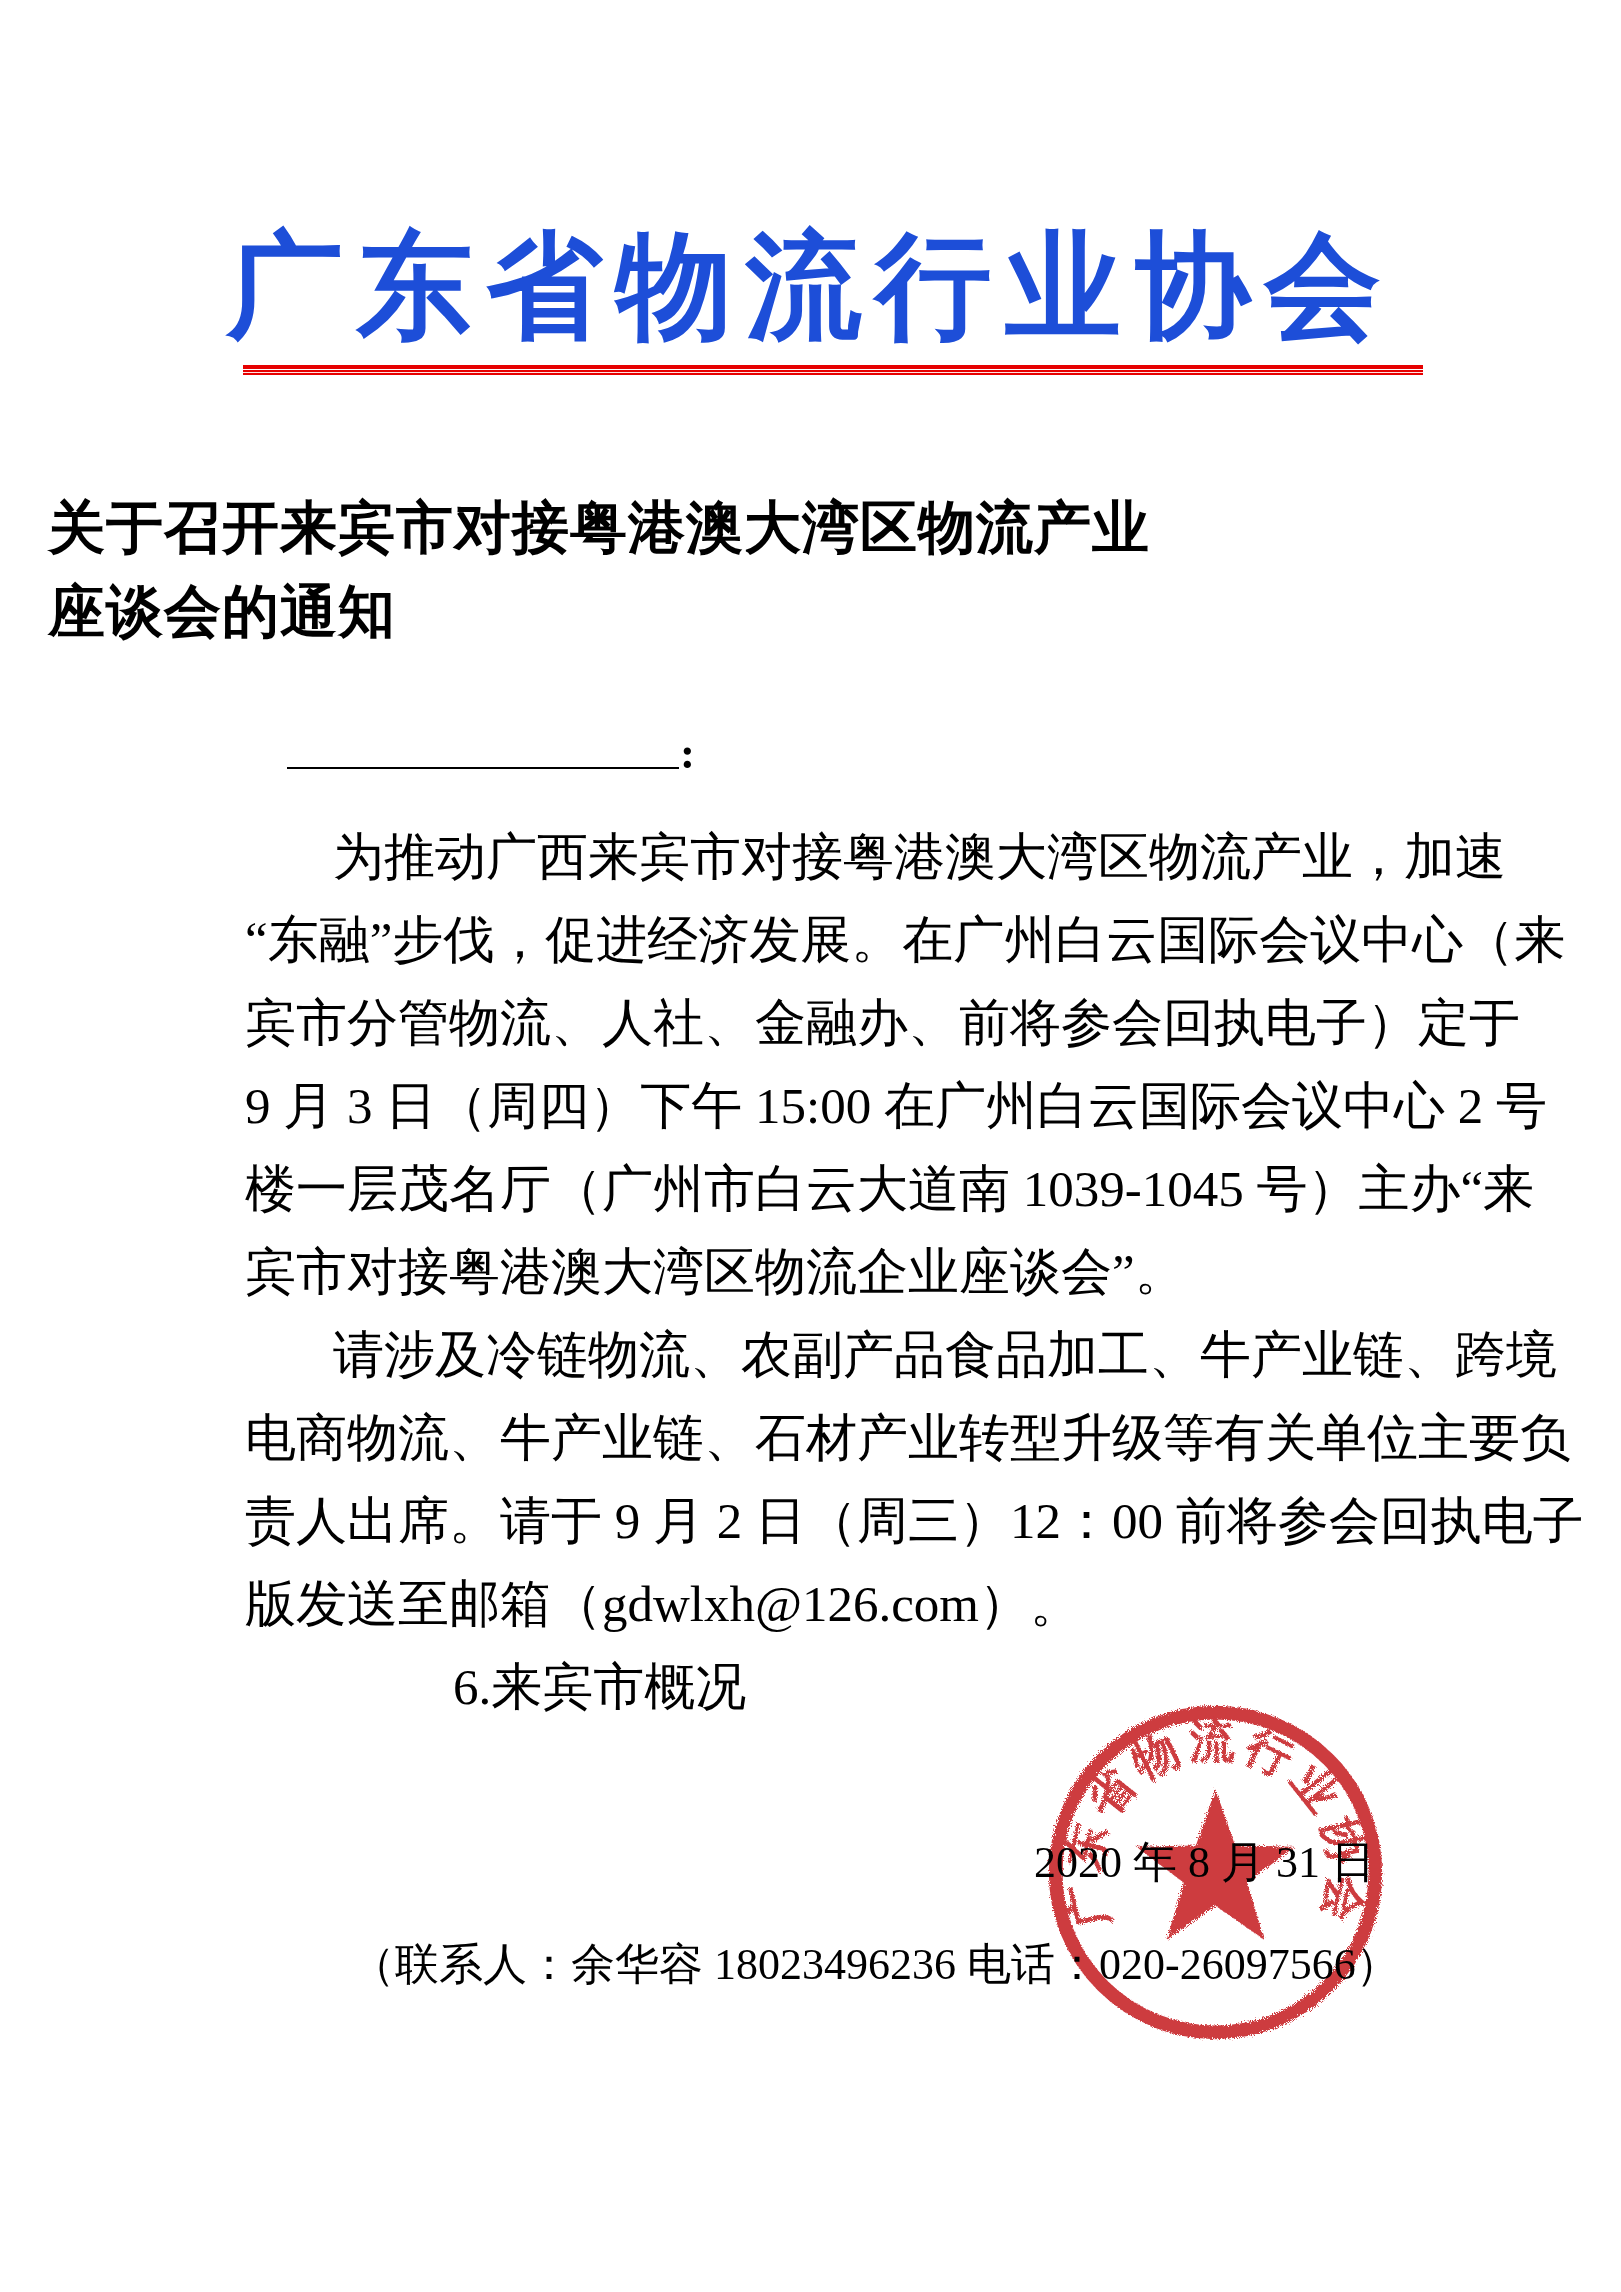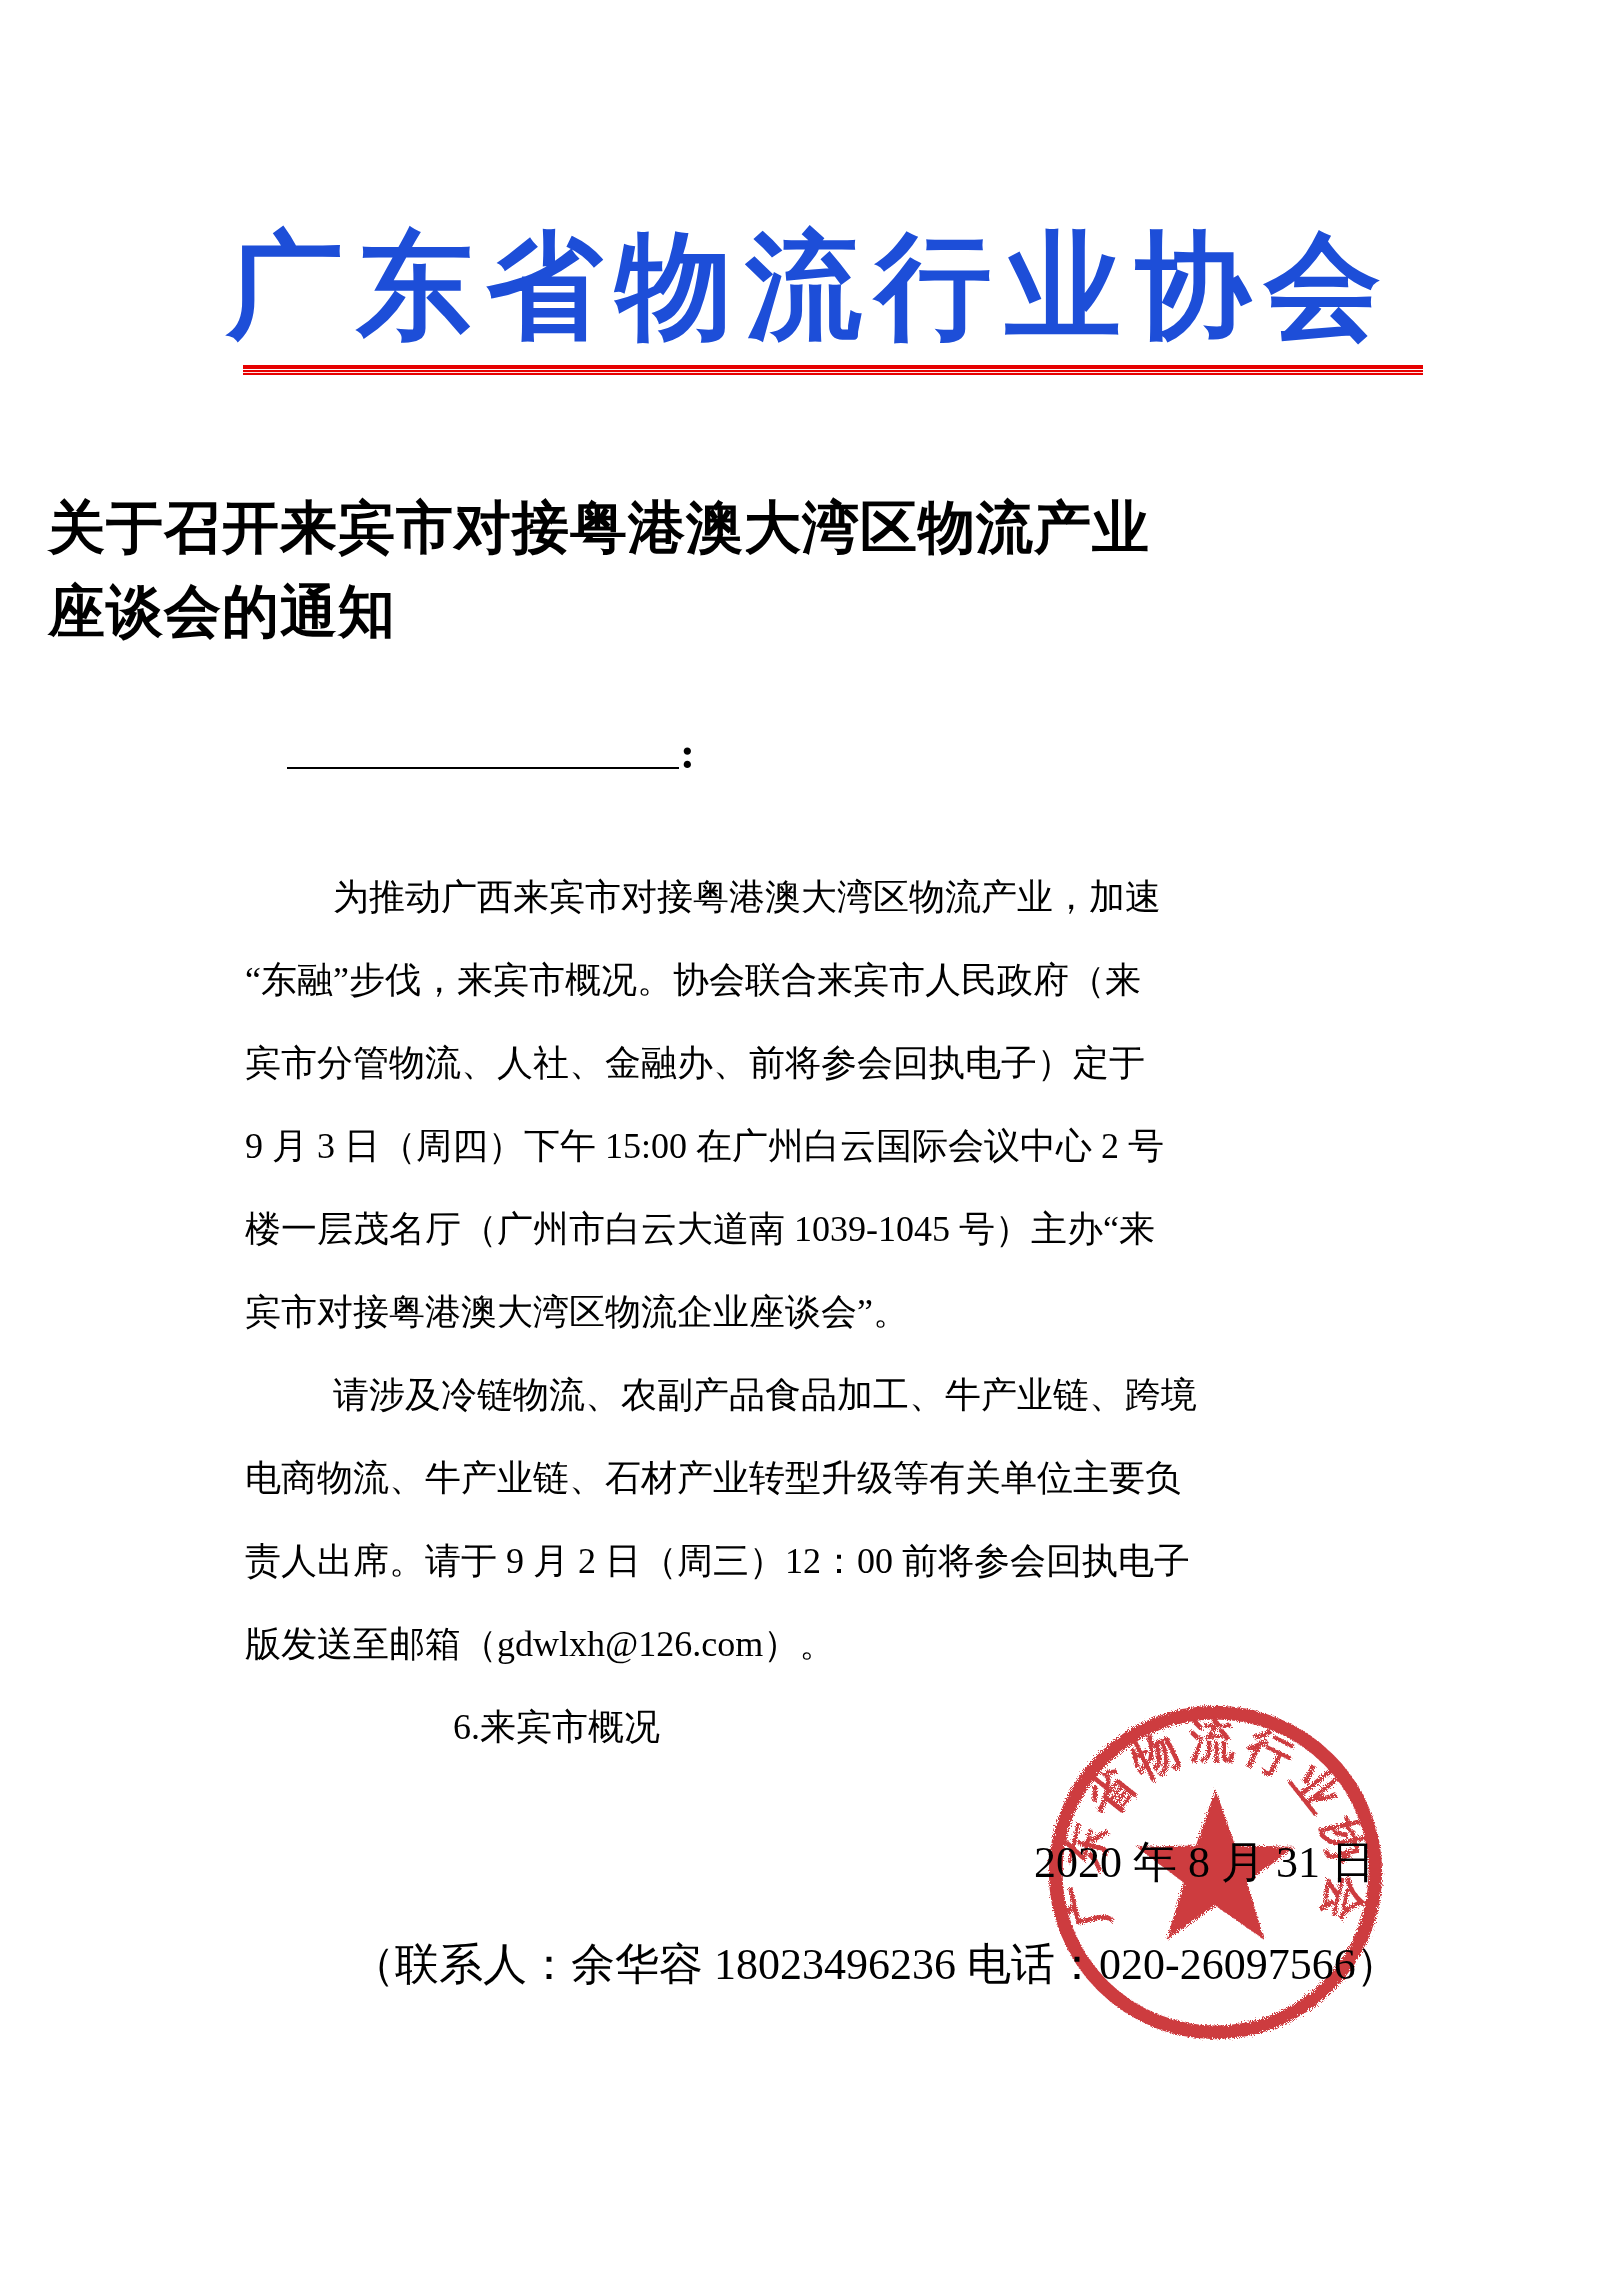--- a/index.html
+++ b/index.html
@@ -33,22 +33,22 @@
   
   .salutation-line {
     position:absolute; top:735px; left:287px; width:392px; height:32px;
     border-bottom:2.9px solid #000;
   }
   .salutation-colon {
     position:absolute; top:727px; left:680px; font-size:45px; font-weight:bold;
   }
   
   .body-text {
-    position:absolute; top:856px; left:245px; width:1152px;
-    font-size:36px; line-height:83px; z-index:2;
+    position:absolute; top:816px; left:245px; width:1152px;
+    font-size:51px; line-height:83px; z-index:2;
   }
   .body-text .line { height:83px; white-space:nowrap; }
   .body-text .indent { text-indent:88px; }
   .body-text .att1 { text-indent:81px; }
   .body-text .att2 { text-indent:208px; }
   
   .date-line {
     position:absolute; top:1835px; right:246px;
     font-size:44px; line-height:55px; z-index:2; white-space:nowrap;
   }
@@ -73,21 +73,21 @@
   <div class="doc-title">
     <div>关于召开来宾市对接粤港澳大湾区物流产业</div>
     <div>座谈会的通知</div>
   </div>
 
   <div class="salutation-line"></div>
   <div class="salutation-colon">:</div>
 
   <div class="body-text">
     <div class="line indent">为推动广西来宾市对接粤港澳大湾区物流产业，加速</div>
-    <div class="line">“东融”步伐，来宾市概况。协会联合来宾市人民政府（来</div>
+    <div class="line">“东融”步伐，促进经济发展。在广州白云国际会议中心（来</div>
     <div class="line">宾市分管物流、人社、金融办、前将参会回执电子）定于</div>
     <div class="line">9 月 3 日（周四）下午 15:00 在广州白云国际会议中心 2 号</div>
     <div class="line">楼一层茂名厅（广州市白云大道南 1039-1045 号）主办“来</div>
     <div class="line">宾市对接粤港澳大湾区物流企业座谈会”。</div>
     <div class="line indent">请涉及冷链物流、农副产品食品加工、牛产业链、跨境</div>
     <div class="line">电商物流、牛产业链、石材产业转型升级等有关单位主要负</div>
     <div class="line">责人出席。请于 9 月 2 日（周三）12：00 前将参会回执电子</div>
     <div class="line">版发送至邮箱（gdwlxh@126.com）。</div>
     <div class="line att2">6.来宾市概况</div>
   </div>

